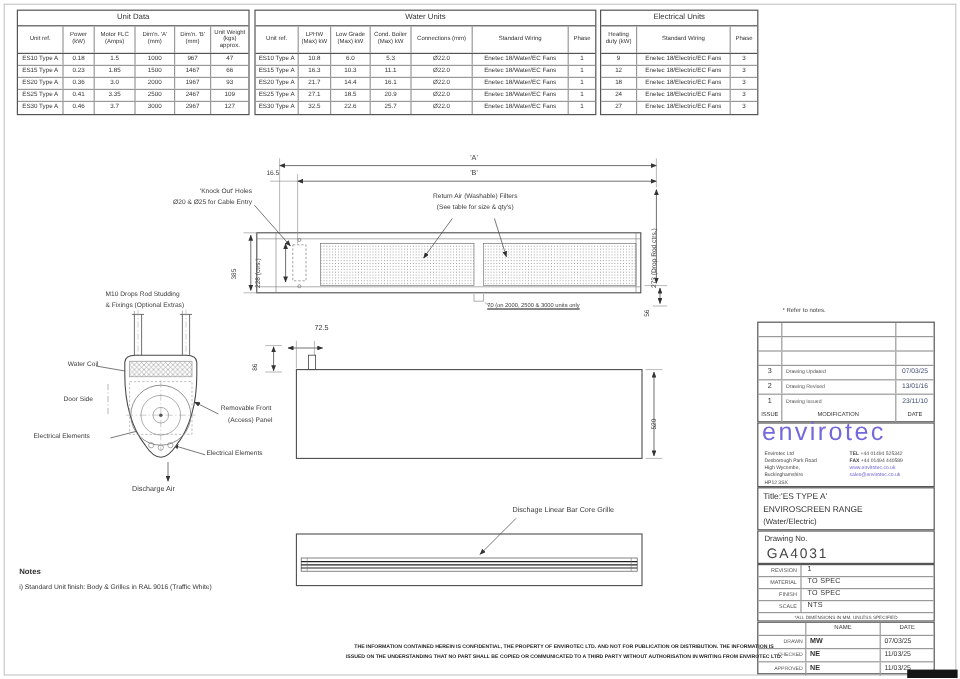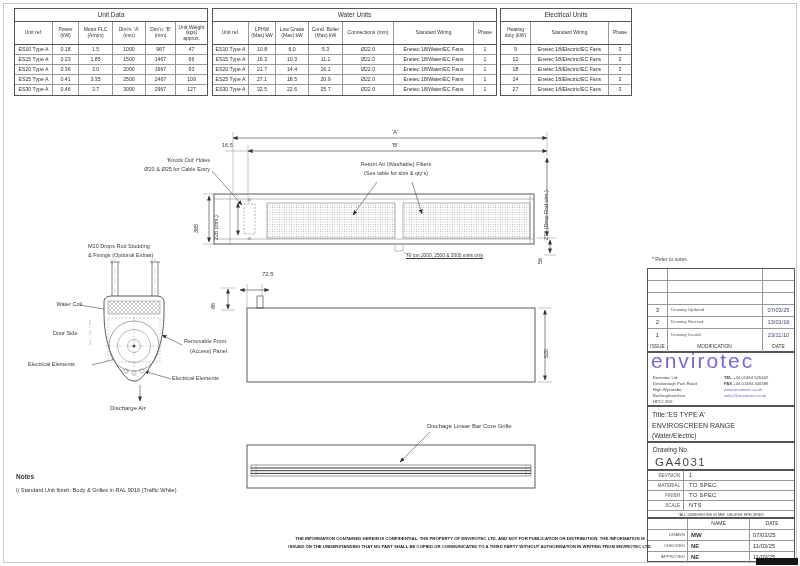--- a/index.html
+++ b/index.html
@@ -26,21 +26,21 @@
   #t-elec{left:500px;top:8px;width:132px;}
   #t-elec .c0{width:30px}#t-elec .c1{width:78px}#t-elec .c2{flex:1}
 
   
   .lbl{position:absolute;font-size:5.5px;color:#3a3a3a;white-space:nowrap;line-height:1.1;}
   .rot{position:absolute;font-size:5.5px;color:#3a3a3a;white-space:nowrap;
        transform:rotate(-90deg);transform-origin:left bottom;}
   svg{position:absolute;left:0;top:0;}
 
   
-  .tbx{position:absolute;left:647px;width:148px;border:1px solid #555;background:#fff;box-sizing:border-box;}
+  .tbx{position:absolute;left:631px;width:148px;border:1px solid #555;background:#fff;box-sizing:border-box;}
   #tb-rev{top:268px;height:84px;font-size:5.8px;}
   #tb-rev .trow{height:12px;border-bottom:1px solid #999;}
   #tb-rev .trow:last-child{border-bottom:none;}
   #tb-rev .c0{width:20px;font-size:6px;}
   #tb-rev .c1{width:95px;justify-content:flex-start;font-size:4.3px;padding-left:3px;color:#555;}
   #tb-rev .c2{flex:1;font-size:5.6px;color:#3c466e;}
   #tb-rev .foot .tcell{font-size:4.8px;color:#333;}
   #tb-rev .foot .c1{justify-content:center;padding-left:0;}
   #tb-logo{top:352px;height:54px;}
   .logo-text{position:absolute;left:3px;top:-4px;font-size:21px;letter-spacing:2px;color:#7468dd;}

